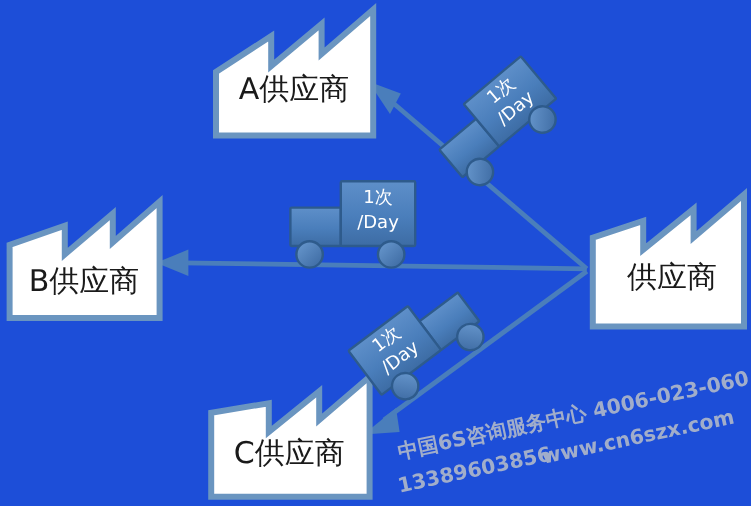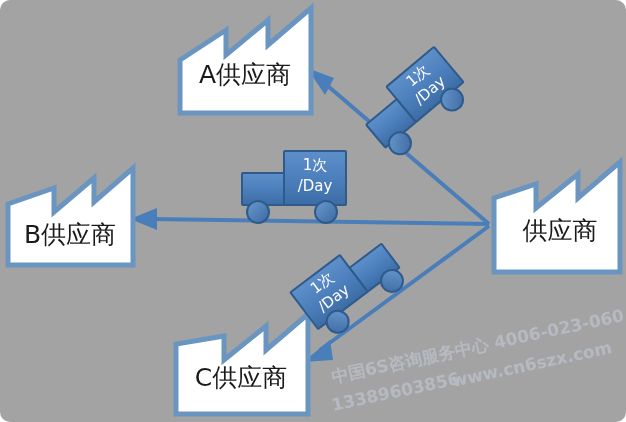--- a/index.html
+++ b/index.html
@@ -7,23 +7,22 @@
     padding: 0;
     background: #ffffff;
   }
   body {
     font-family: "Liberation Sans", "DejaVu Sans", sans-serif;
   }
   #stage {
     position: relative;
     width: 626px;
     height: 422px;
-    background: #a3a3a3;
+    background: #1d4ed8;
     overflow: hidden;
-    border-radius: 10px;
   }
   #diagram-svg {
     position: absolute;
     left: 0;
     top: 0;
     width: 626px;
     height: 422px;
   }
   .factory-label {
     font-family: "DejaVu Sans", "Liberation Sans", sans-serif;

